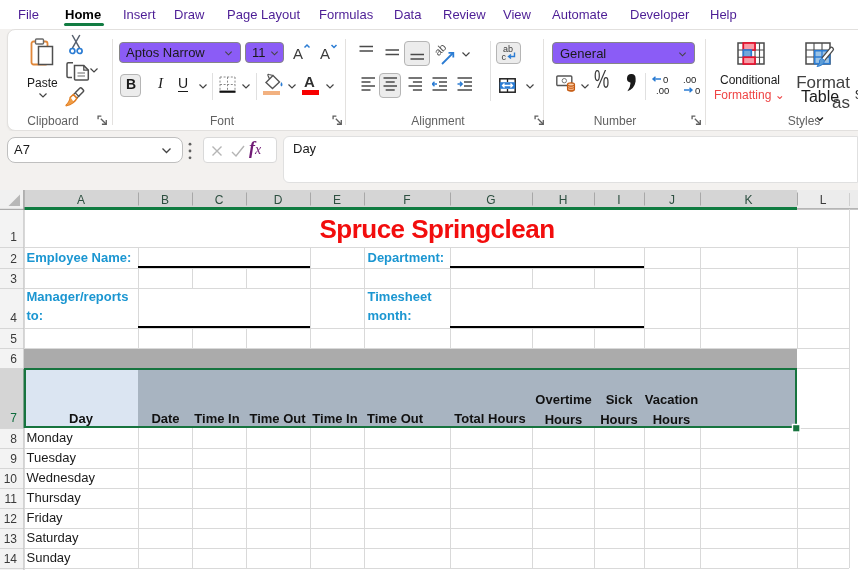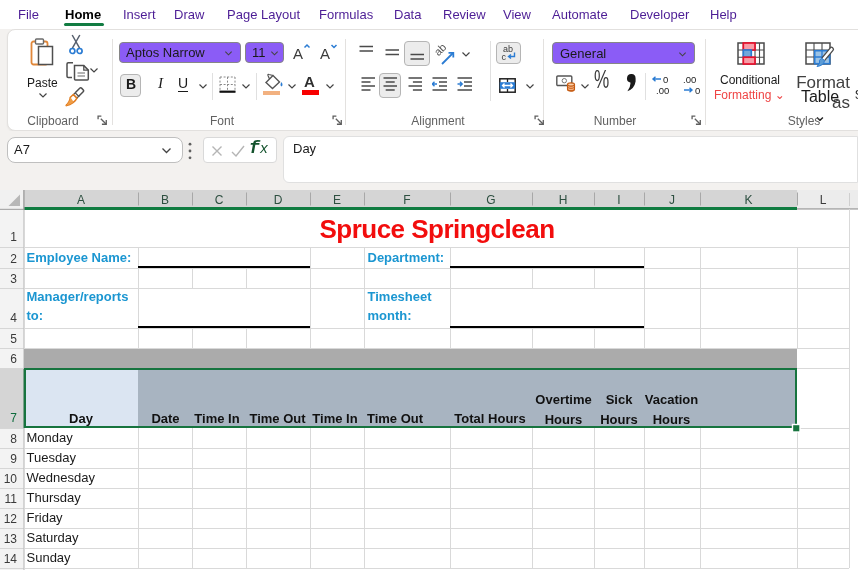--- a/index.html
+++ b/index.html
@@ -270,21 +270,21 @@
       <circle cx="2" cy="9" r="1.4" fill="#606060"></circle>
       <circle cx="2" cy="15.8" r="1.4" fill="#606060"></circle>
     </svg>
 <div class="abs" style="left:203px;top:6px;width:74px;height:26px;background:#fff;border:1px solid #d9d9d9;border-radius:4px">
   <svg class="abs" style="left:7px;top:7px" width="12" height="12" viewBox="0 0 12 12">
         <path d="M1.5 1.5 L10.5 10.5 M10.5 1.5 L1.5 10.5" stroke="#b5b5b5" stroke-width="1.4"></path>
       </svg>
   <svg class="abs" style="left:27px;top:7px" width="14" height="12" viewBox="0 0 14 12">
         <path d="M1 7 L5 11 L13 1" fill="none" stroke="#b5b5b5" stroke-width="1.4"></path>
       </svg>
-  <span class="abs" style="left:45px;top:0px;font-size:18px;font-style:italic;font-family:Liberation Mono, monospace;color:#14532d"><b>f</b><span style="font-size:14px">x</span></span>
+  <span class="abs" style="left:45px;top:0px;font-size:18px;font-style:italic;font-family:Liberation Serif, serif;color:#701a75"><b>f</b><span style="font-size:14px">x</span></span>
 </div>
 <div class="abs" style="left:283px;top:5px;width:575px;height:47px;background:#fff;border:1px solid #e0e0e0;border-radius:6px 0 0 6px">
   <span class="abs" style="left:9px;top:4px;font-size:13px;color:#1a1a1a">Day</span>
 </div>
 
 </div>
 
 <div id="grid">
 <svg width="858" height="380" viewBox="0 0 858 380" style="position:absolute;left:0;top:0">
 <rect x="0" y="0" width="858" height="380" fill="#ffffff"></rect>

